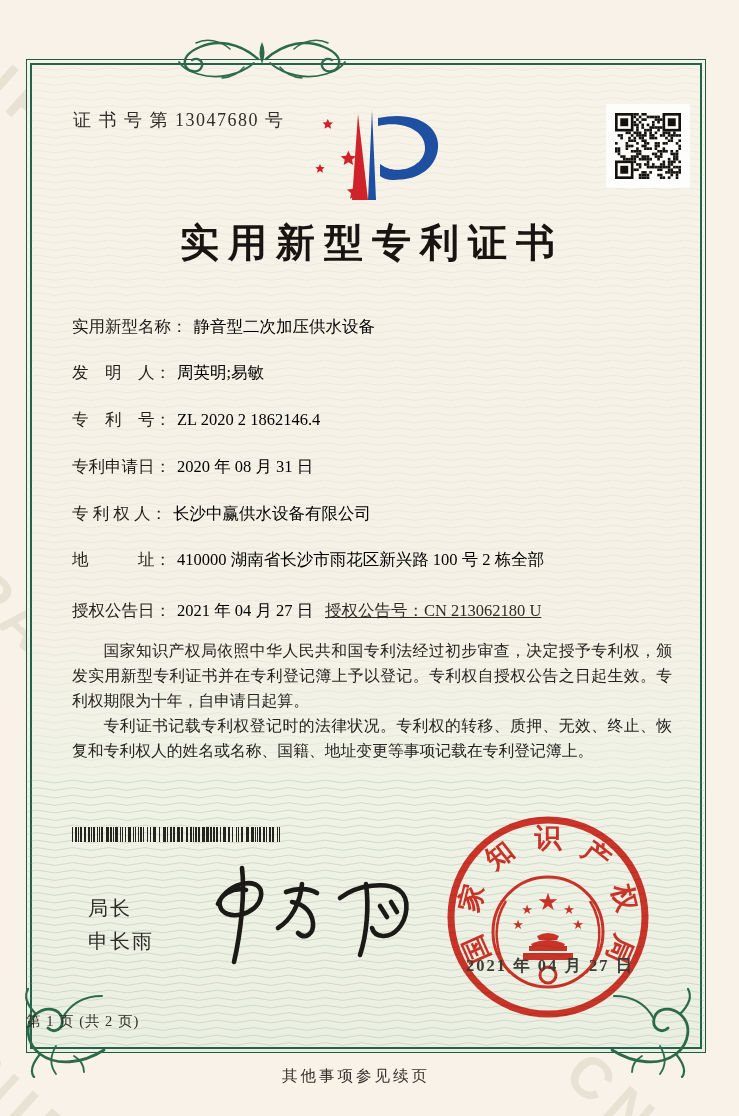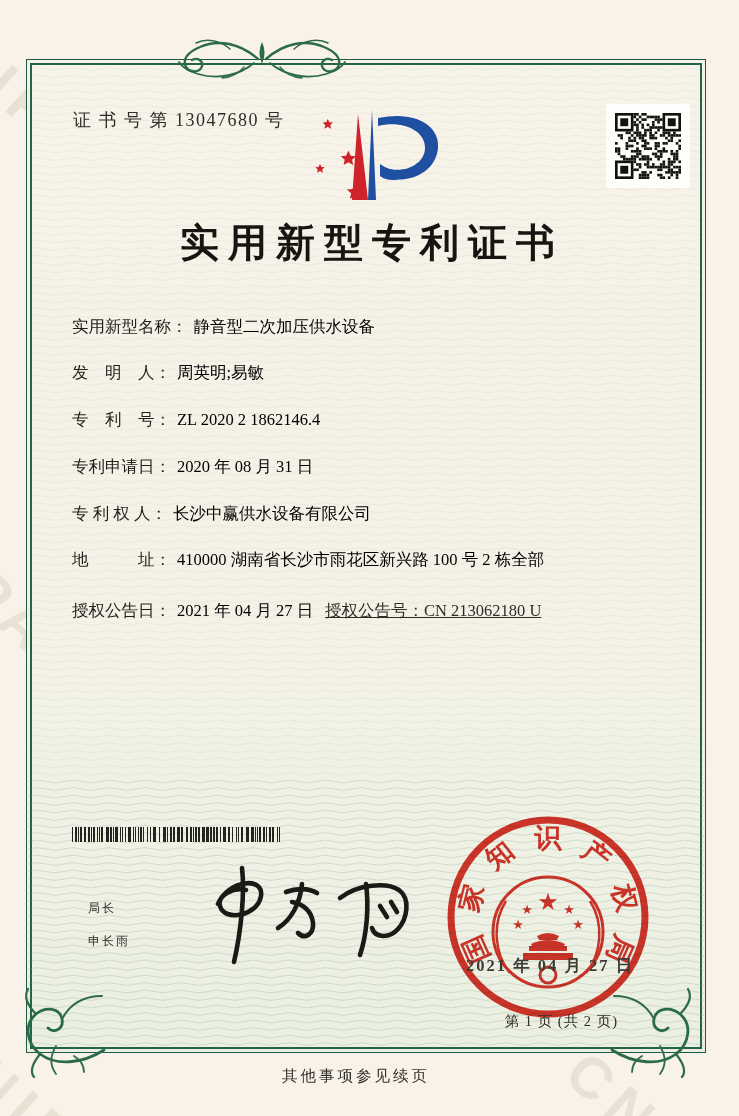--- a/index.html
+++ b/index.html
@@ -36,26 +36,26 @@
   .field-row{position:absolute;left:72px;font-size:16.5px;white-space:nowrap;}
   .field-row .lab{color:#201d1a;}
   .field-row .val{color:#000000;margin-left:6px;}
   .grant-no{position:absolute;left:325px;top:600px;font-size:16.5px;white-space:nowrap;text-decoration:underline;}
   
   .body-text{position:absolute;left:72px;top:638px;width:600px;font-size:15.8px;
              line-height:25px;text-align:justify;color:#262320;}
   .body-text p{margin:0;text-indent:2em;}
   
   .barcode{position:absolute;left:72px;top:827px;}
-  .signer{position:absolute;left:88px;top:892px;font-size:12px;line-height:33px;letter-spacing:2px;}
+  .signer{position:absolute;left:88px;top:892px;font-size:20px;line-height:33px;letter-spacing:2px;}
   .signature{position:absolute;left:190px;top:862px;}
   .seal{position:absolute;left:444px;top:813px;mix-blend-mode:multiply;opacity:.93;}
   .seal-date{position:absolute;left:466px;top:955px;font-size:16.5px;letter-spacing:2px;
              color:#3c3b35;font-weight:600;z-index:6;}
-  .page-no{position:absolute;left:26px;top:1012px;width:592px;text-align:right;
+  .page-no{position:absolute;left:26px;top:1012px;width:592px;text-align:left;
            font-size:14.5px;letter-spacing:1px;}
   .foot-note{position:absolute;left:26px;top:1066px;width:660px;text-align:center;
              font-size:15.5px;letter-spacing:3px;color:#33302b;}
   .orn{position:absolute;pointer-events:none;}
 </style>
 </head>
 <body>
 
 <span class="wm" style="left:-58px;top:-18px">CNIPA</span>
 <span class="wm" style="left:448px;top:298px">CNIPA</span>
@@ -509,20 +509,22 @@
   <span class="lab">地　　　址：</span><span class="val">410000  湖南省长沙市雨花区新兴路 100 号 2 栋全部</span>
 </div>
 <div class="field-row" style="top:600px">
   <span class="lab">授权公告日：</span><span class="val">2021 年 04 月 27 日</span>
 </div>
 <div class="grant-no">
   <span class="lab">授权公告号：</span><span class="val">CN 213062180 U</span>
 </div>
 
 <div class="body-text">
+  <p>国家知识产权局依照中华人民共和国专利法经过初步审查，决定授予专利权，颁发实用新型专利证书并在专利登记簿上予以登记。专利权自授权公告之日起生效。专利权期限为十年，自申请日起算。</p>
+  <p>专利证书记载专利权登记时的法律状况。专利权的转移、质押、无效、终止、恢复和专利权人的姓名或名称、国籍、地址变更等事项记载在专利登记簿上。</p>
 </div>
 
 <svg class="barcode" id="barcode" width="212" height="16">
     <rect x="0" y="0" width="1" height="15" fill="#26241f"></rect>
     <rect x="3" y="0" width="2" height="15" fill="#26241f"></rect>
     <rect x="6" y="0" width="1" height="15" fill="#26241f"></rect>
     <rect x="8" y="0" width="2" height="15" fill="#26241f"></rect>
     <rect x="12" y="0" width="2" height="15" fill="#26241f"></rect>
     <rect x="16" y="0" width="2" height="15" fill="#26241f"></rect>
     <rect x="19" y="0" width="1" height="15" fill="#26241f"></rect>

